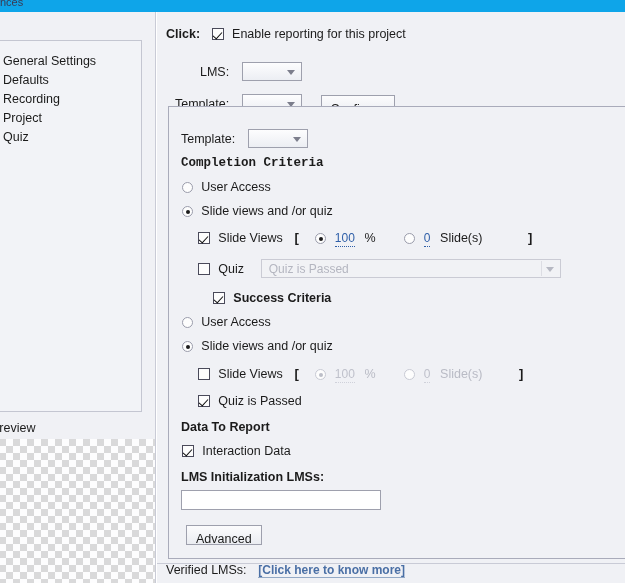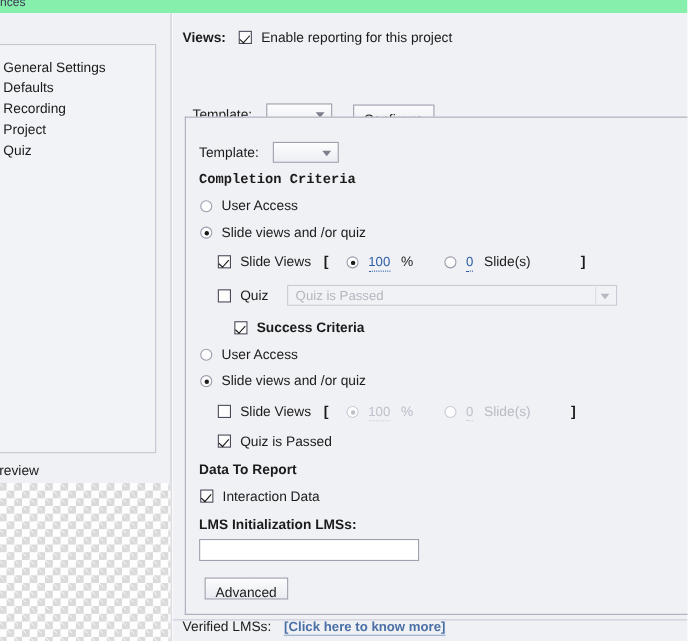--- a/index.html
+++ b/index.html
@@ -12,21 +12,21 @@
     font-size: 12px;
     color: #1c1c1c;
     -webkit-font-smoothing: antialiased;
   }
 
   #root { position: relative; width: 625px; height: 583px; }
 
   
   .top-sliver {
     position: absolute; left: 0; top: 0; width: 625px; height: 12px;
-    background: #86efac;
+    background: #0ea5e9;
   }
   .top-sliver .crumb {
     position: absolute; left: 0; top: -4px;
     font-size: 11px; color: #3a3a52;
     white-space: nowrap;
   }
 
   
   .left-col {
     position: absolute; left: 0; top: 12px; width: 156px; height: 571px;
@@ -207,26 +207,33 @@
       <div class="cat-item">Quiz</div>
     </div>
 
     <div class="preview-label">Preview</div>
     <div class="preview-box"></div>
   </div>
 
   <div class="right-col">
 
     <div class="row" style="left:9px; top:15px;">
-      <span class="lbl lbl-b">Views:</span>
+      <span class="lbl lbl-b">Click:</span>
       <span style="display:inline-block;width:5px;"></span>
       <span class="cb checked"></span>
       <span class="lbl">Enable reporting for this project</span>
     </div>
 
+    <div class="row" style="left:43px; top:50px;">
+      <span class="lbl">LMS:</span>
+      <span style="display:inline-block;width:6px;"></span>
+      <span class="combo" style="width:60px;">
+        <span class="arrow"></span>
+      </span>
+    </div>
 
     <div class="row" style="left:18px; top:82px;">
       <span class="lbl">Template:</span>
       <span style="display:inline-block;width:6px;"></span>
       <span class="combo" style="width:60px;">
         <span class="arrow"></span>
       </span>
       <span style="display:inline-block;width:12px;"></span>
       <span class="btn">Configure</span>
     </div>

